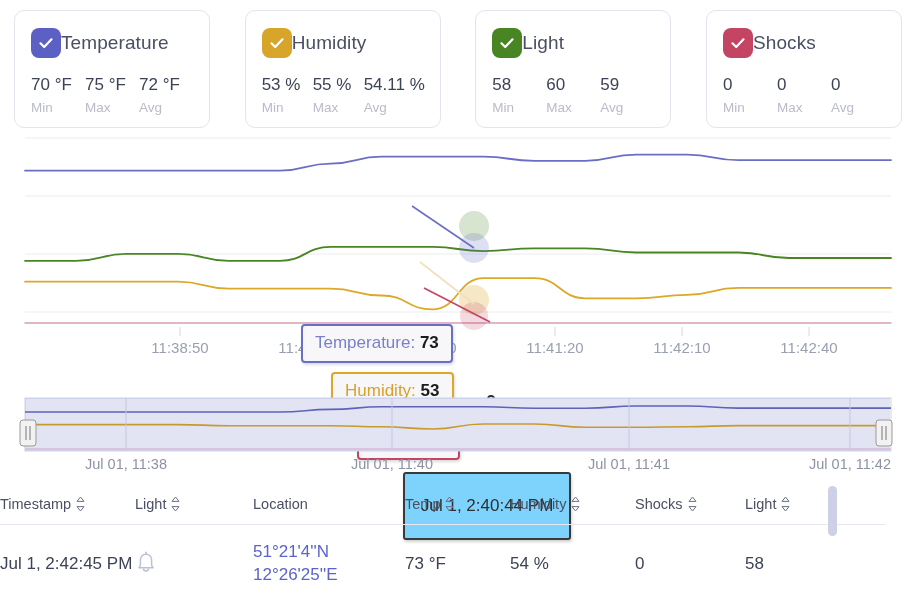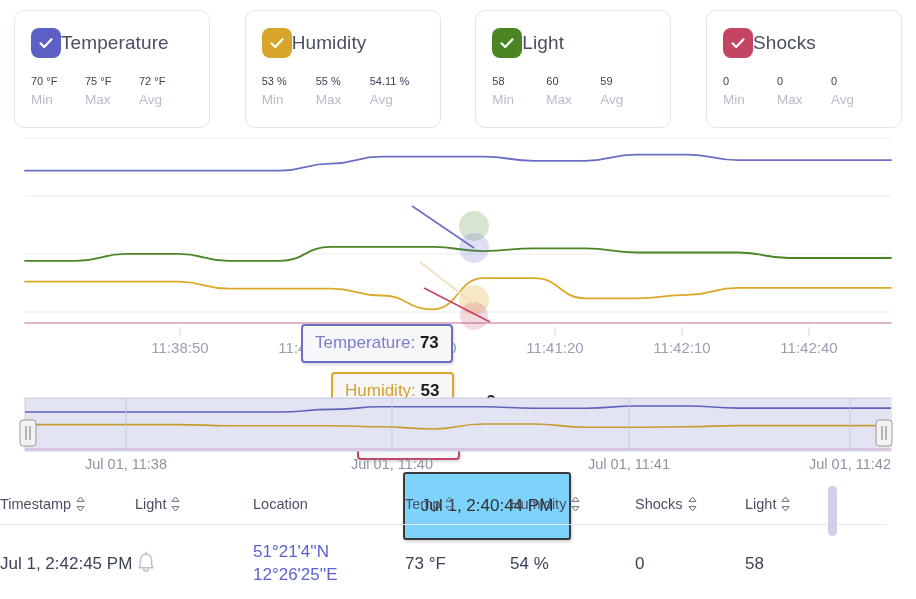--- a/index.html
+++ b/index.html
@@ -59,21 +59,21 @@
     color: #4a4f63;
     letter-spacing: .1px;
     white-space: nowrap;
   }
   .stats {
     display: flex;
     margin-top: 14px;
   }
   .stat { width: 60px; }
   .stat-val {
-    font-size: 11px;
+    font-size: 17px;
     color: #3d4356;
     white-space: nowrap;
   }
   .stat-lbl {
     font-size: 13.5px;
     color: #b9bcc9;
     margin-top: 5px;
   }
 
   

